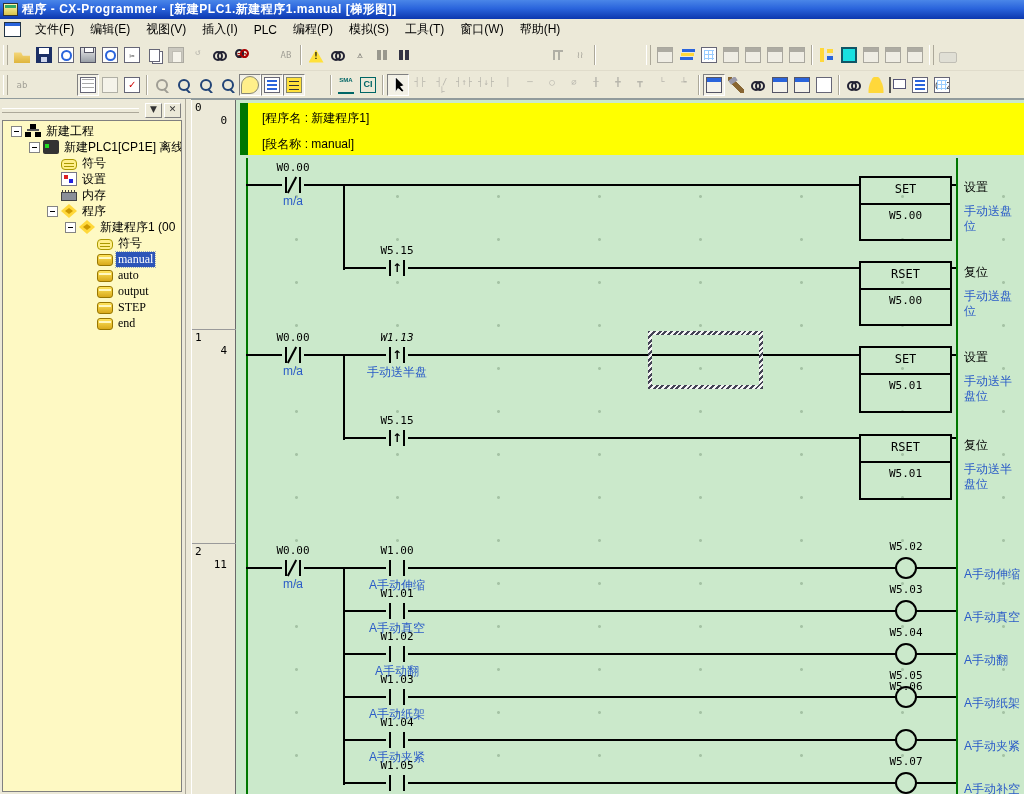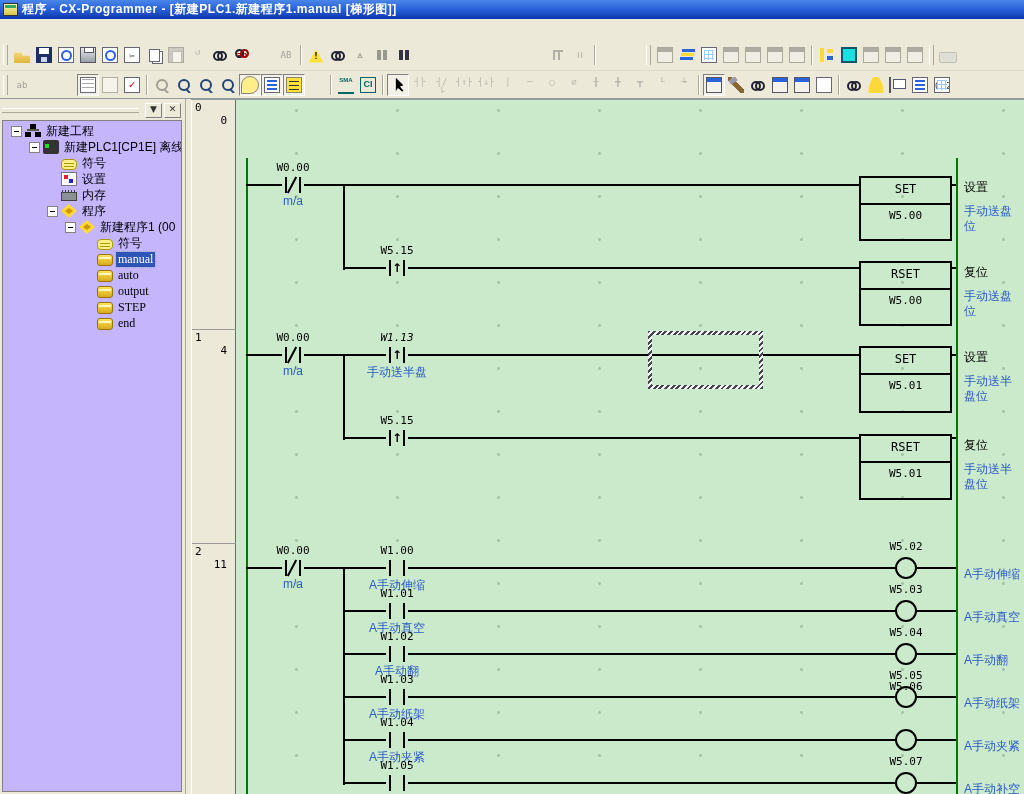--- a/index.html
+++ b/index.html
@@ -88,21 +88,21 @@
   .ic-flag{border-left:2px solid #555;}
   .ic-flag:after{content:"";position:absolute;left:2px;top:2px;width:11px;height:8px;background:#fff;border:1px solid #557;}
   .ic-step:before{content:"";position:absolute;inset:3px;background:linear-gradient(90deg,#667 2px,transparent 2px) 0 0/5px 100%,linear-gradient(#667 2px,transparent 2px);}
   .txtic{font:9px "DejaVu Sans Mono",monospace;color:#777;}
 
   
   #treepanel{position:absolute;left:0;top:99px;width:186px;height:695px;background:#ece9d8;box-sizing:border-box;border-right:1px solid #aca899;}
   #treehead{position:absolute;left:2px;top:4px;right:4px;height:15px;display:flex;align-items:center;}
   #treehead .drag{flex:1;height:3px;border-top:1px solid #fff;border-bottom:1px solid #aca899;margin-right:4px;}
   .phbtn{width:15px;height:13px;background:#ece9d8;border:1px solid;border-color:#fff #808080 #808080 #fff;font:bold 9px "DejaVu Sans",sans-serif;line-height:11px;text-align:center;color:#333;margin-left:2px;}
-  #treebody{position:absolute;left:2px;top:21px;right:3px;bottom:2px;background:#c4b5fd;border:1px solid #808080;overflow:hidden;}
+  #treebody{position:absolute;left:2px;top:21px;right:3px;bottom:2px;background:#fef9c3;border:1px solid #808080;overflow:hidden;}
   .titem{position:absolute;height:16px;display:flex;align-items:center;font-size:12px;white-space:nowrap;}
   .expbox{width:11px;height:11px;background:#fff;border:1px solid #848484;box-sizing:border-box;position:relative;flex:0 0 auto;}
   .expbox:after{content:"";position:absolute;left:2px;top:4px;width:5px;height:1px;background:#000;}
   .tico{width:16px;height:14px;margin:0 3px;flex:0 0 auto;position:relative;}
   .tlabel{padding:0 2px;color:#000;}
   .titem.sel .tlabel{background:#2d55b8;color:#fff;outline:1px dotted #9ab;}
   .mono{font-family:Liberation Serif, serif;}
   .ti-project{background:linear-gradient(#000,#000) 5px 0/6px 5px no-repeat,linear-gradient(#000,#000) 0 8px/6px 5px no-repeat,linear-gradient(#000,#000) 10px 8px/6px 5px no-repeat,linear-gradient(#555,#555) 2px 5px/12px 2px no-repeat;}
   .ti-plc{background:#333;border-radius:2px;}
   .ti-plc:after{content:"";position:absolute;left:2px;top:4px;width:4px;height:4px;background:#2d2;}
@@ -150,20 +150,33 @@
   .selbox{position:absolute;border:4px solid #555;border-image:repeating-linear-gradient(135deg,#445 0 2px,#f4f4f4 2px 4px) 4;}
 </style>
 </head>
 <body>
 
 <div id="app">
   <div id="titlebar">
     <span class="appicon"></span>
     <span class="ttxt">程序 - CX-Programmer - [新建PLC1.新建程序1.manual [梯形图]]</span>
   </div>
+  <div id="menubar">
+    <span class="mdiicon"></span>
+  <span class="menuitem">文件(F)</span>
+      <span class="menuitem">编辑(E)</span>
+      <span class="menuitem">视图(V)</span>
+      <span class="menuitem">插入(I)</span>
+      <span class="menuitem">PLC</span>
+      <span class="menuitem">编程(P)</span>
+      <span class="menuitem">模拟(S)</span>
+      <span class="menuitem">工具(T)</span>
+      <span class="menuitem">窗口(W)</span>
+      <span class="menuitem">帮助(H)</span>
+    </div>
   <div id="tb1" class="toolbar">
       <span class="grip"></span>
       <span class="tbtn">
         <i class="ic ic-open"></i>
       </span>
       <span class="tbtn">
         <i class="ic ic-save"></i>
       </span>
       <span class="tbtn">
         <i class="ic ic-pagesearch"></i>
@@ -506,20 +519,25 @@
         <div class="gcell" style="top: 230px; height: 214px;">
           <span class="gnum">1</span>
           <span class="gstep">4</span>
         </div>
         <div class="gcell" style="top: 444px; height: 252px;">
           <span class="gnum">2</span>
           <span class="gstep">11</span>
         </div>
       </div>
     <div id="canvas">
+      <div id="lheader">
+        <span class="bar"></span>
+        <span class="hl" style="top:7px">[程序名 : 新建程序1]</span>
+        <span class="hl" style="top:33px">[段名称 : manual]</span>
+      </div>
     <div class="bus" style="left: 9px; top: 58px; height: 637px;"></div>
         <div class="bus" style="left: 719px; top: 58px; height: 637px;"></div>
         <div class="hline" style="left: 9px; top: 84px; width: 613px;"></div>
         <div class="hline" style="left: 107px; top: 167px; width: 515px;"></div>
         <div class="hline" style="left: 715px; top: 84px; width: 4px;"></div>
         <div class="hline" style="left: 715px; top: 167px; width: 4px;"></div>
         <div class="hline" style="left: 9px; top: 254px; width: 613px;"></div>
         <div class="hline" style="left: 107px; top: 337px; width: 515px;"></div>
         <div class="hline" style="left: 715px; top: 254px; width: 4px;"></div>
         <div class="hline" style="left: 715px; top: 337px; width: 4px;"></div>

